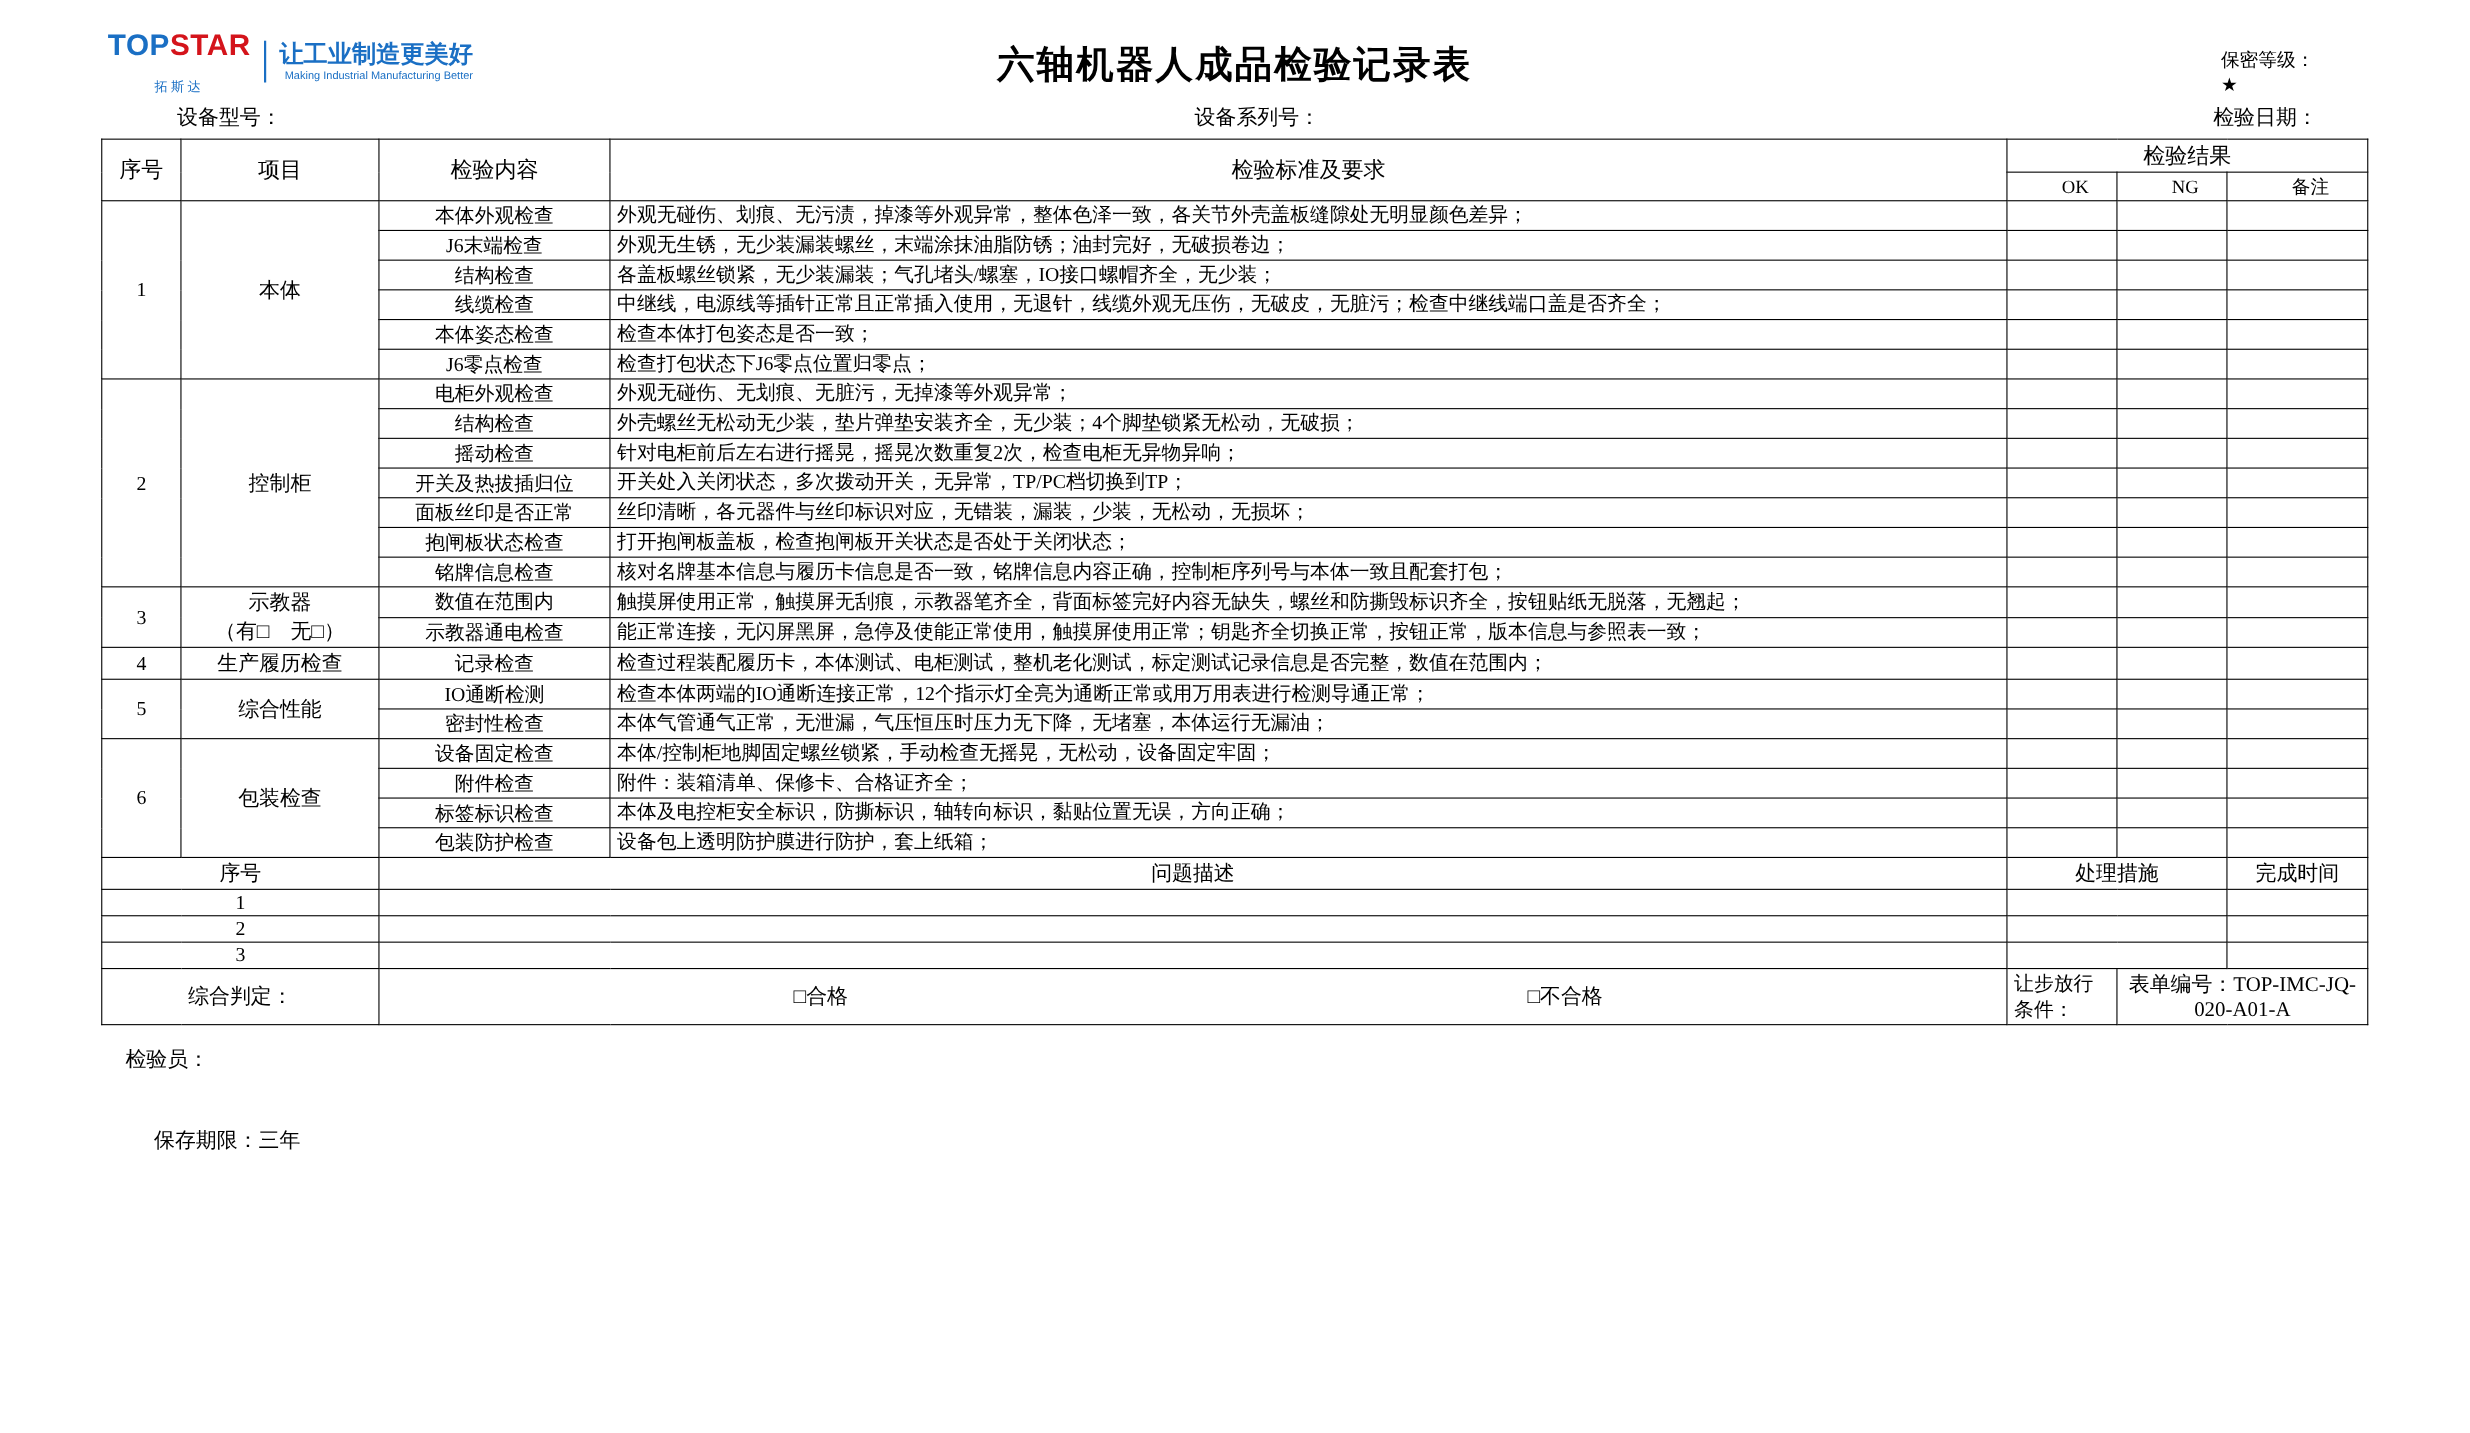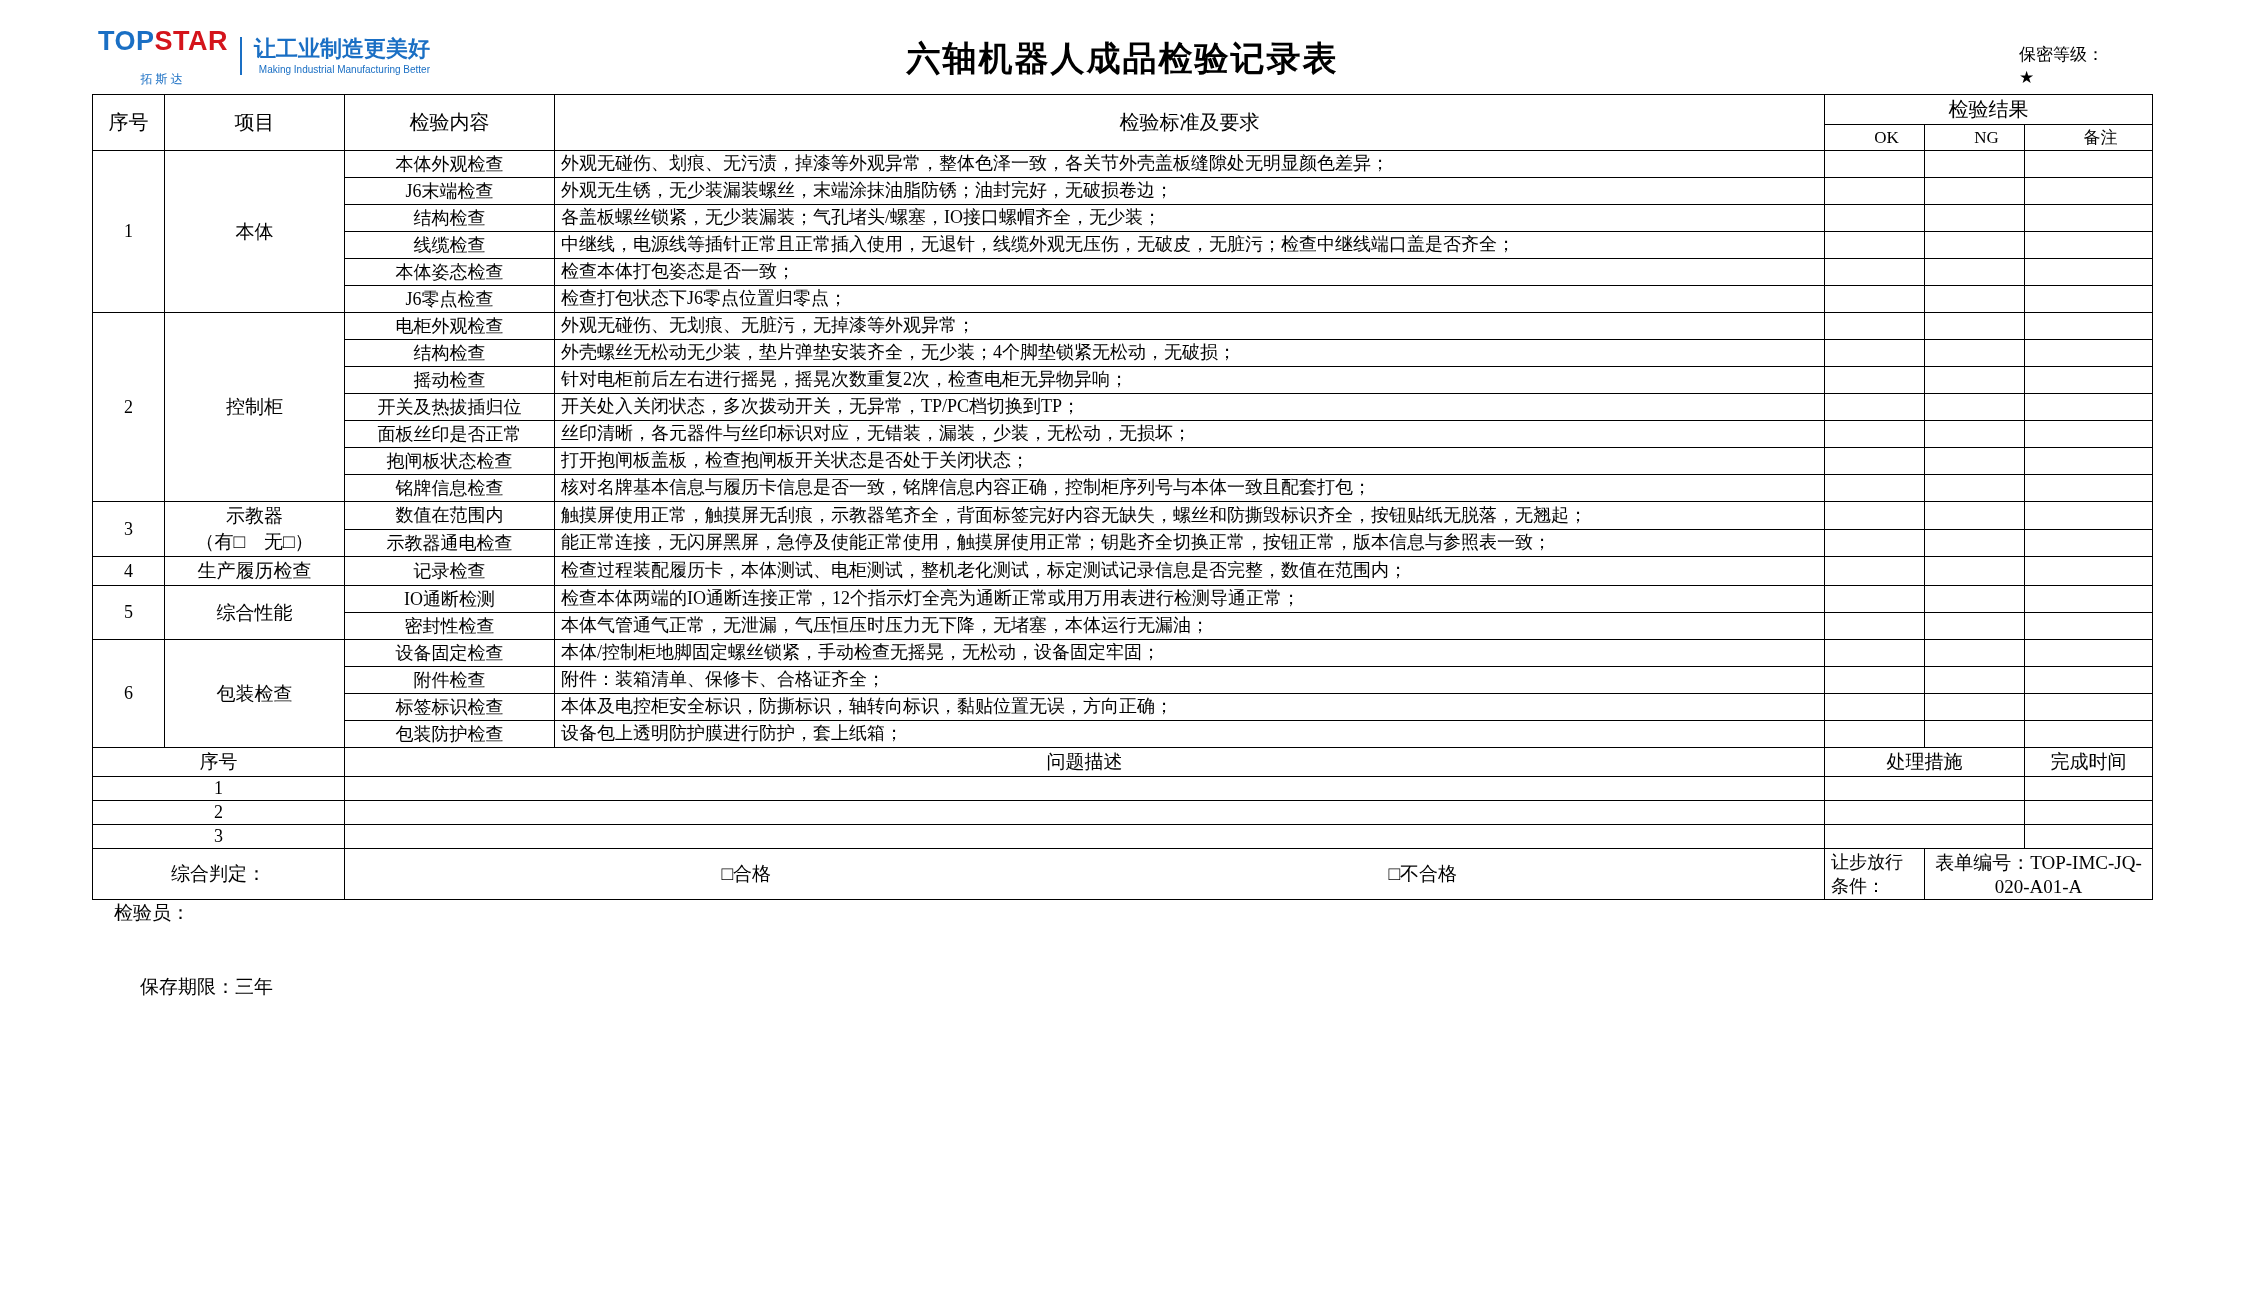--- a/index.html
+++ b/index.html
@@ -142,21 +142,21 @@
   .sec-row td { text-align: center; font-size: 19px; }
   .form-no { text-align: center; font-size: 19px; }
   .judge-label { text-align: center; font-size: 19px; }
   .judge-opts { text-align: center; font-size: 19px; }
 
   
   .footer {
     margin-left: 46px;
     font-size: 19px;
   }
-  .footer .inspector { margin-top: 0; padding-left: 22px; }
+  .footer .inspector { margin-top: 18px; padding-left: 22px; }
   .footer .keep { margin-top: 48px; padding-left: 48px; }
 </style>
 </head>
 <body>
 
 <div class="page">
 
   <div class="header">
     <div class="logo">
       <div class="logo-mark">
@@ -169,20 +169,25 @@
         <div class="logo-slogan-en">Making Industrial Manufacturing Better</div>
       </div>
     </div>
     <div class="doc-title">六轴机器人成品检验记录表</div>
     <div class="secret">
       <div>保密等级：</div>
       <div class="star">★</div>
     </div>
   </div>
 
+  <div class="subhead">
+    <div class="f1">设备型号：</div>
+    <div class="f2">设备系列号：</div>
+    <div class="f3">检验日期：</div>
+  </div>
 
   <table>
     <colgroup>
       <col style="width:72px">
       <col style="width:180px">
       <col style="width:210px">
       <col style="width:1270px">
       <col style="width:100px">
       <col style="width:100px">
       <col style="width:128px">

